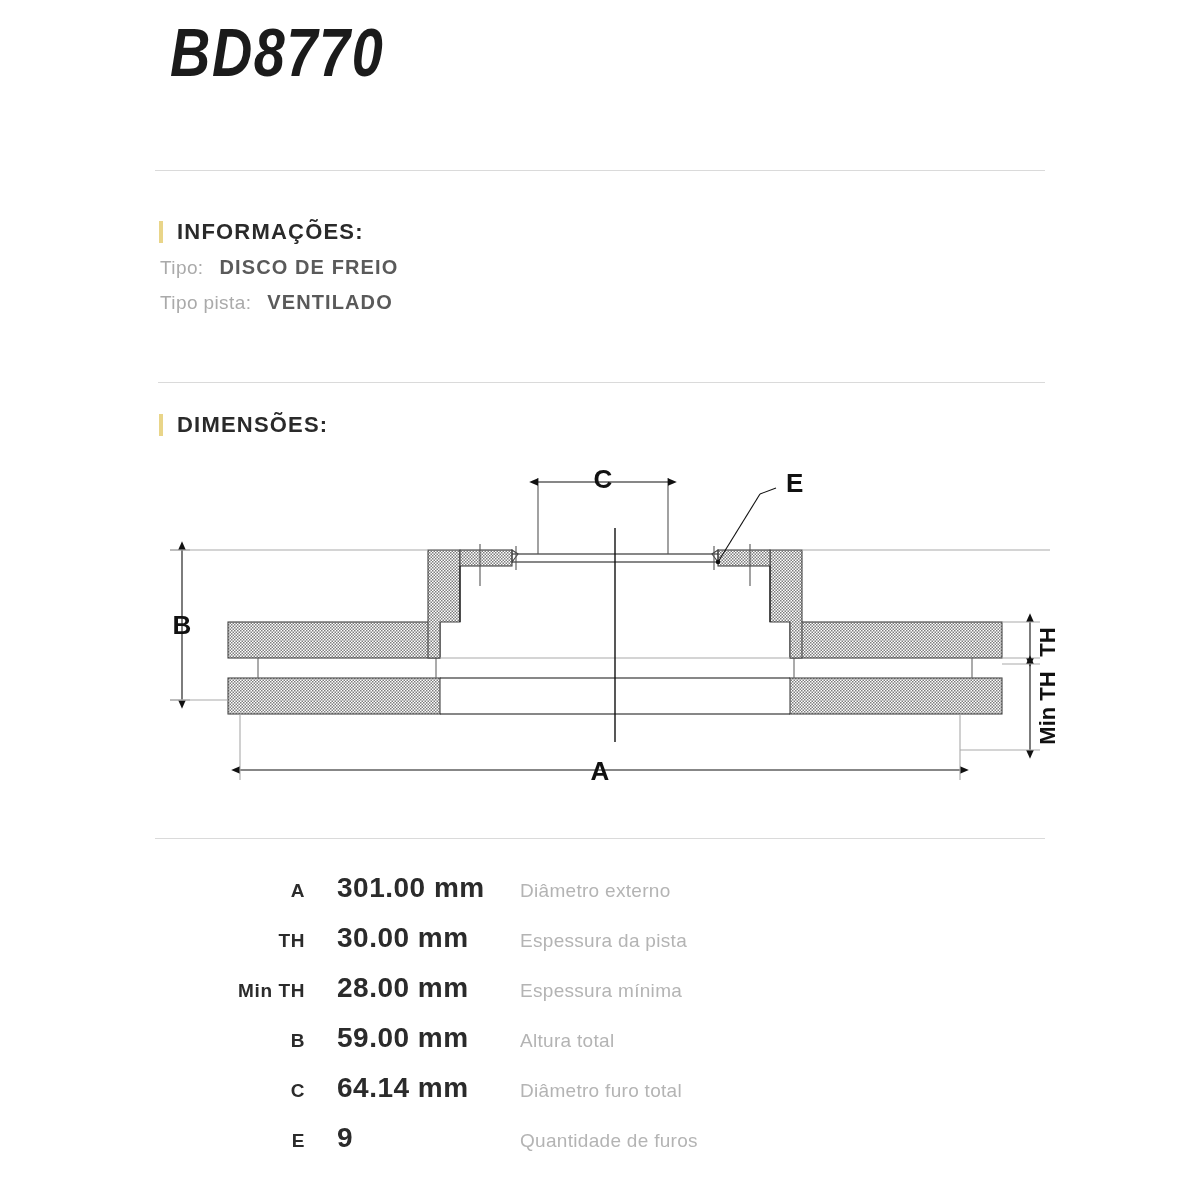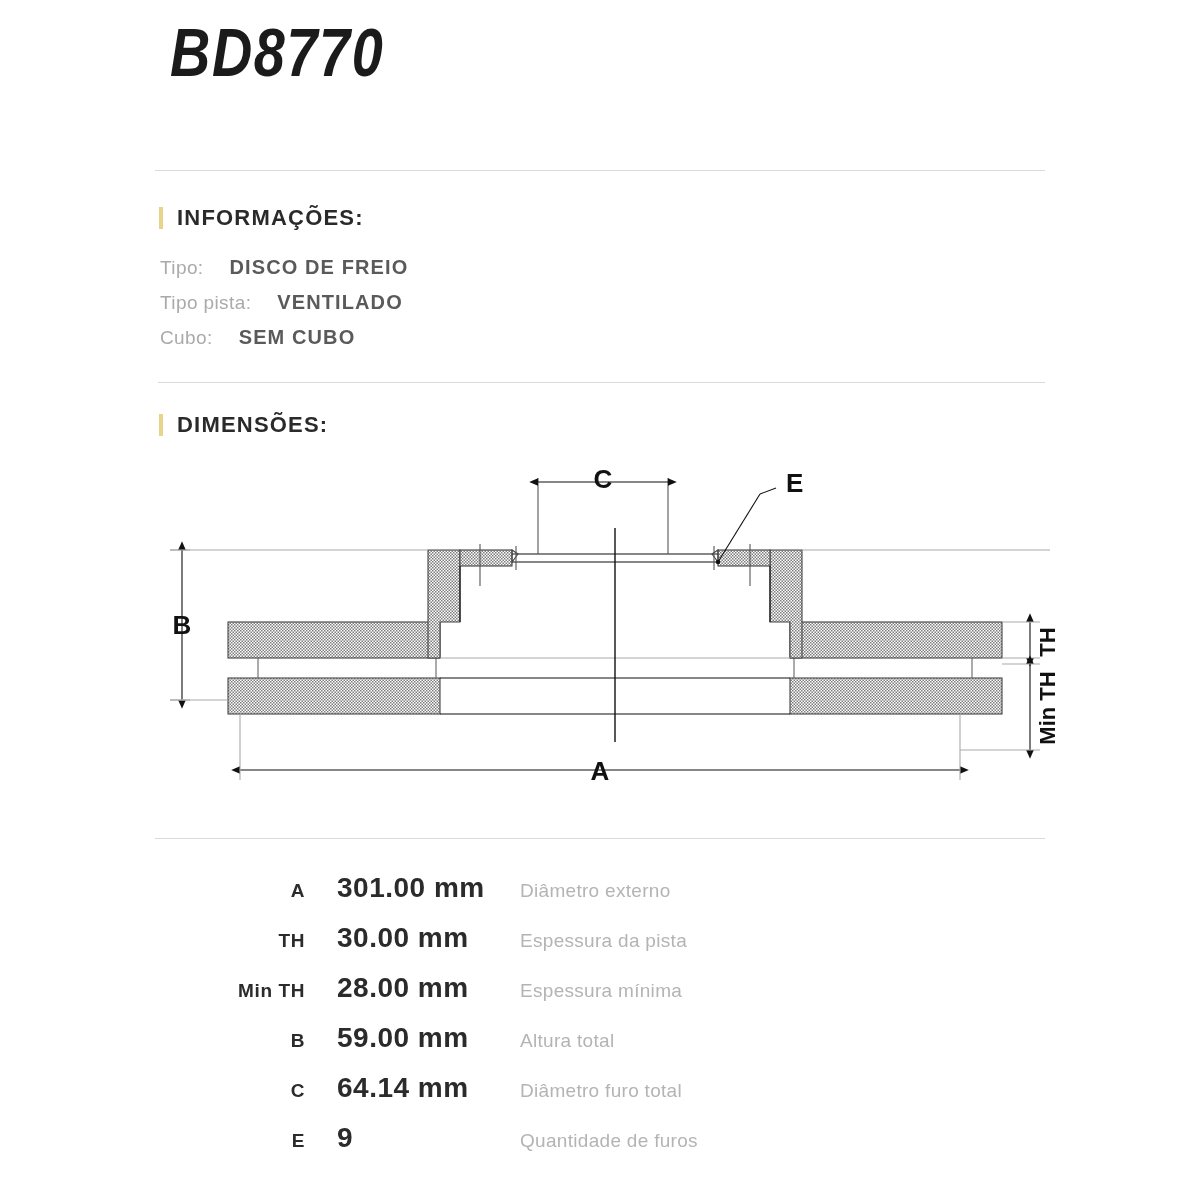--- a/index.html
+++ b/index.html
@@ -53,21 +53,21 @@
     display: inline-block;
     width: 4px; height: 22px;
     background: #e9d589;
   }
   .section-title {
     font-size: 22px;
     font-weight: bold;
     letter-spacing: 1.2px;
     color: #2a2a2a;
   }
-  #head-info { left: 159px; top: 205px; }
+  #head-info { left: 159px; top: 219px; }
   #head-dim  { left: 159px; top: 412px; }
 
   
   #info-list {
     position: absolute;
     left: 160px; top: 256px;
   }
   .info-row {
     display: flex;
     align-items: baseline;
@@ -79,21 +79,21 @@
     font-size: 19px;
     color: #aaaaaa;
     font-weight: normal;
     letter-spacing: .4px;
   }
   .info-value {
     font-size: 20px;
     color: #5a5a5a;
     font-weight: bold;
     letter-spacing: 1.1px;
-    margin-left: 26px;
+    margin-left: 16px;
   }
 
   
   #dim-table {
     position: absolute;
     left: 175px; top: 872px;
     width: 700px;
   }
   .dim-row {
     display: flex;
@@ -145,24 +145,20 @@
   </div>
 
   <div id="info-list">
     <div class="info-row">
       <span class="info-label">Tipo:</span>
       <span class="info-value">DISCO DE FREIO</span>
     </div>
     <div class="info-row">
       <span class="info-label">Tipo pista:</span>
       <span class="info-value">VENTILADO</span>
-    </div>
-    <div class="info-row">
-      <span class="info-label">Cubo:</span>
-      <span class="info-value">SEM CUBO</span>
     </div>
   </div>
 
   <div class="divider" id="div-mid"></div>
 
   <div class="section-head" id="head-dim">
     <span class="accent-bar"></span>
     <span class="section-title">DIMENSÕES:</span>
   </div>
 

